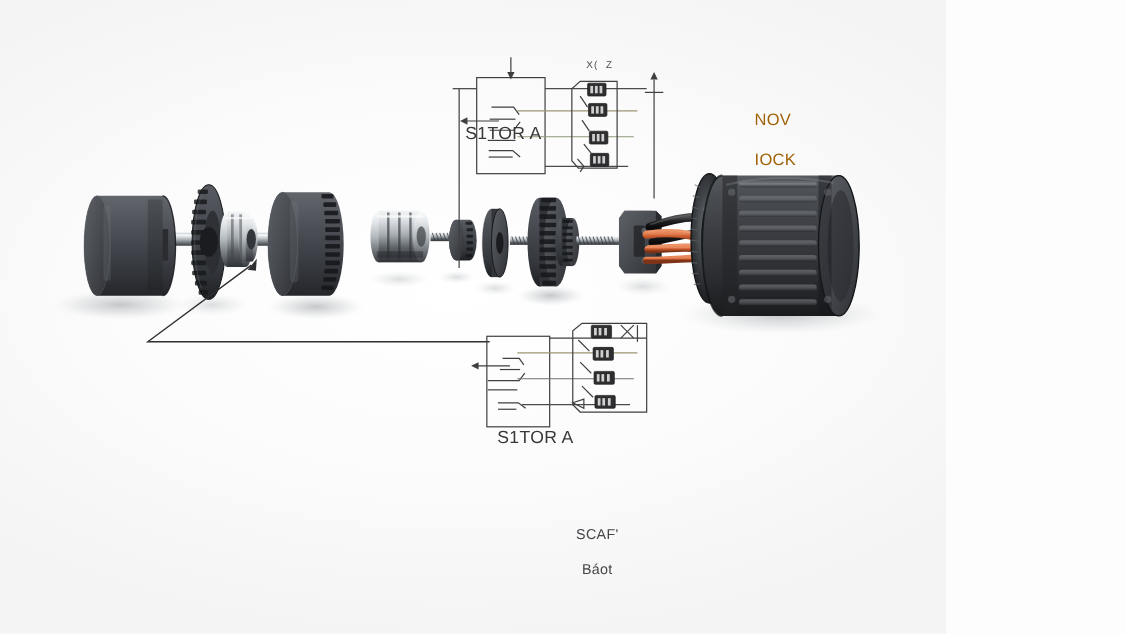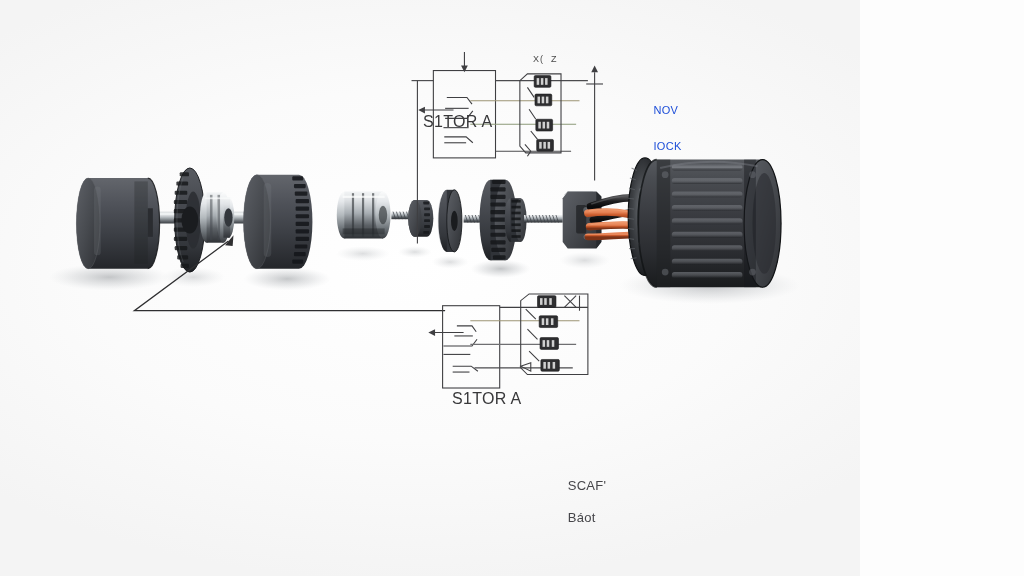--- a/index.html
+++ b/index.html
@@ -14,24 +14,24 @@
       radial-gradient(ellipse 70% 55% at 48% 46%, #ffffff 0%, #fbfbfb 55%, #f4f4f4 100%),
       linear-gradient(160deg,#fdfdfd 0%,#f7f7f7 60%,#f2f2f2 100%);
   }
   #art{position:absolute;inset:0;}
   .lbl{
     position:absolute;color:#3a3a3a;
     font-family:"Liberation Sans",sans-serif;
     white-space:pre;letter-spacing:.3px;
   }
   .lbl-stator-top{left:423px;top:113px;font-size:16px;color:#38383a;}
-  .lbl-nov{left:640px;top:83px;font-size:11px;line-height:18px;color:#1d4ed8;}
+  .lbl-nov{left:668px;top:83px;font-size:15px;line-height:18px;color:#a16207;}
   .lbl-xz{left:533px;top:54px;font-size:9px;color:#4a4a4a;letter-spacing:1px;}
   .lbl-stator-bot{left:452px;top:390px;font-size:16px;color:#38383a;}
-  .lbl-scaf{left:552px;top:462px;font-size:13px;line-height:16px;color:#46464a;}
+  .lbl-scaf{left:508px;top:462px;font-size:13px;line-height:16px;color:#46464a;text-align:center;}
 </style>
 </head>
 <body>
 
 <div id="stage">
   <div id="bg"></div>
 
   <svg id="art" viewBox="0 0 1024 576">
     <defs>
 

